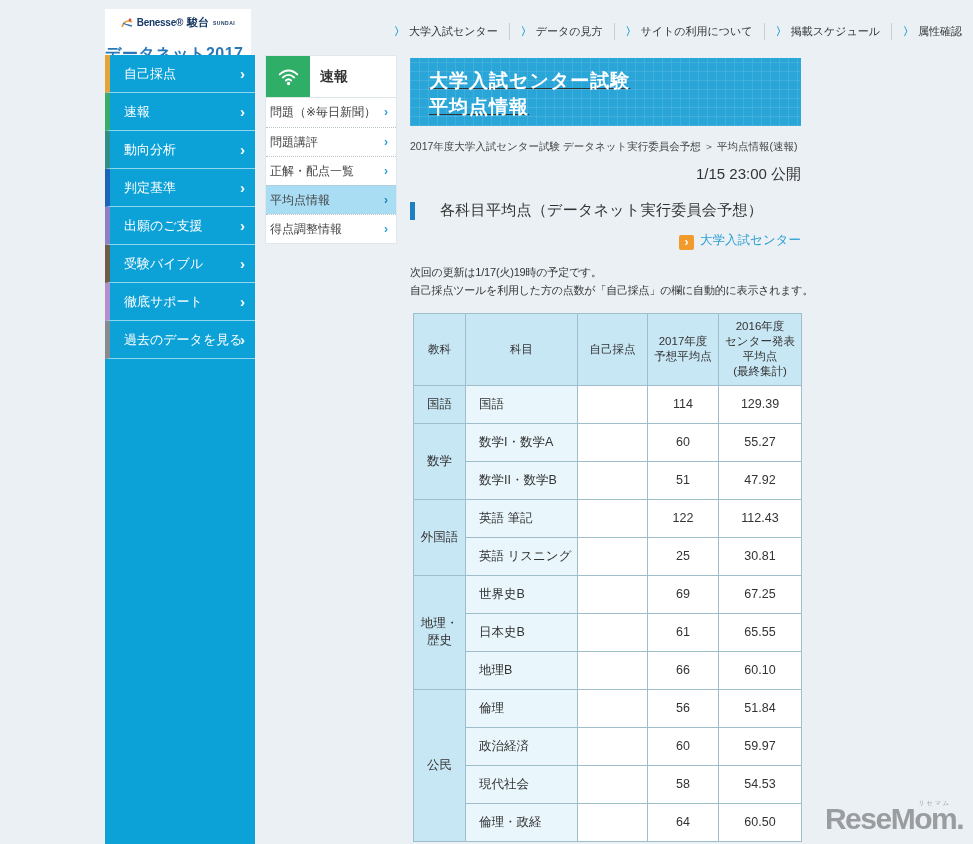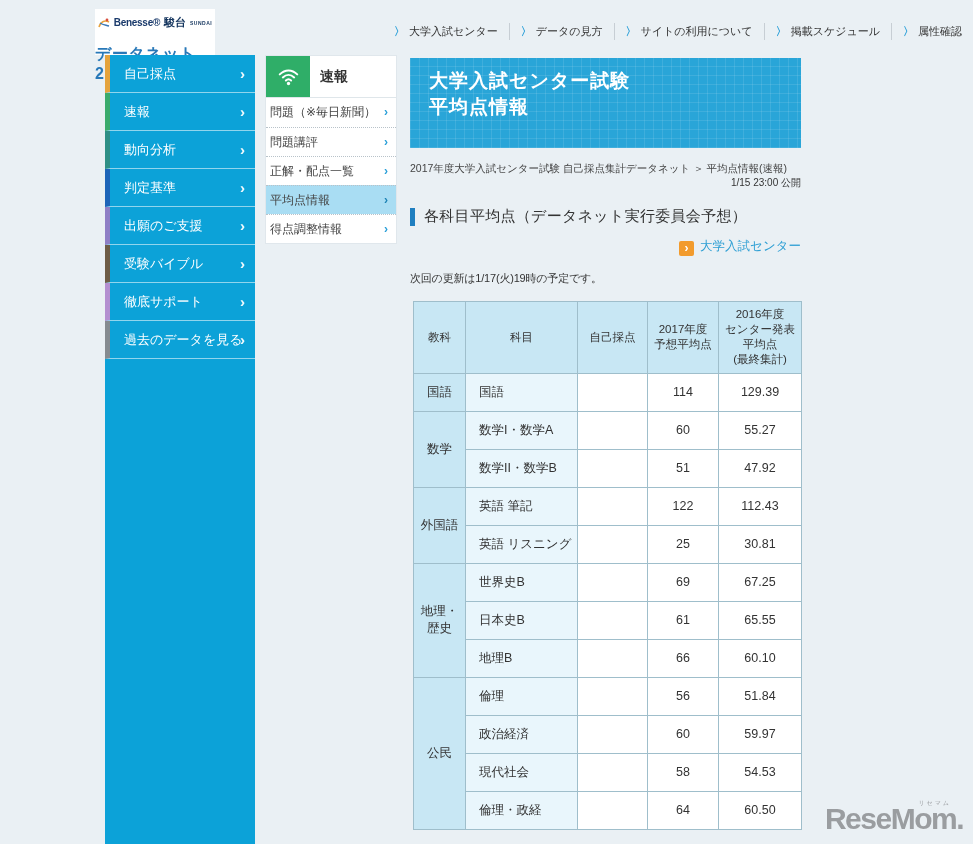--- a/index.html
+++ b/index.html
@@ -4,21 +4,21 @@
 <style>
   * { margin:0; padding:0; box-sizing:border-box; }
   html,body { width:973px; height:844px; }
   body {
     position:relative; overflow:hidden;
     background:#eaf0f4;
     font-family:"Liberation Sans","DejaVu Sans",sans-serif;
     color:#333;
   }
   
-  .logo-box { position:absolute; left:95px; top:9px; width:120px; height:46px; background:#fff; cursor:pointer; }
+  .logo-box { position:absolute; left:105px; top:9px; width:146px; height:46px; background:#fff; cursor:pointer; }
   .brand-row { display:flex; align-items:center; justify-content:center; gap:4px; padding-top:6px; }
   .benesse-txt { font-size:10px; font-weight:bold; color:#1a3a6b; letter-spacing:-0.3px; }
   .sundai-txt { font-size:11px; font-weight:bold; color:#14355e; }
   .sundai-sub { font-size:5px; font-weight:bold; color:#14355e; letter-spacing:0.5px; }
   .logo-title { text-align:left; color:#2878b8; font-weight:bold; font-size:16px; margin-top:14px; letter-spacing:0.5px; }
   
   .top-nav { position:absolute; left:383px; top:19px; height:24px; display:flex; align-items:center; }
   .nav-link { display:flex; align-items:center; gap:4px; padding:0 11px; font-size:11px; color:#333; text-decoration:none; cursor:pointer; white-space:nowrap; }
   .nav-chev { color:#2a9fd8; font-weight:bold; font-size:11px; }
   .nav-sep { width:1px; height:17px; background:#c7ced4; }
@@ -33,30 +33,31 @@
   .sub-header-icon { width:44px; height:41px; background:#2fae68; display:flex; align-items:center; justify-content:center; }
   .sub-header-label { font-size:14px; font-weight:bold; color:#333; }
   .sub-item { position:relative; height:29px; line-height:29px; font-size:12px; color:#444; padding-left:4px; cursor:pointer; white-space:nowrap; }
   .sub-item + .sub-item { border-top:1px dotted #b8c2c9; }
   .sub-item.active { background:#a9ddf3; }
   .sub-chev { position:absolute; right:8px; top:0; color:#2a9fd8; font-weight:bold; font-size:12px; }
   .sub-item.active .sub-chev { color:#1d83b5; }
   
   .main { position:absolute; left:410px; top:58px; width:391px; }
   .banner {
-    height:90px; padding:10px 0 0 19px;
+    height:68px; padding:10px 0 0 19px;
     background-color:#29a5d8;
     background-image:
       repeating-linear-gradient(0deg, rgba(255,255,255,.10) 0 1px, transparent 1px 9px),
       repeating-linear-gradient(90deg, rgba(255,255,255,.10) 0 1px, transparent 1px 9px);
+    text-decoration: underline;
   }
   .banner-line { font-size:19px; font-weight:bold; color:#fff; line-height:26px; letter-spacing:1px; }
   .breadcrumb { margin-top:14px; font-size:10.5px; color:#444; white-space:nowrap; }
-  .publish { text-align:right; font-size:10px; color:#333; }
-  .section-title-row { margin-top:17px; display:flex; align-items:center; gap:9px; }
+  .publish { margin-top:11px; text-align:right; font-size:15px; color:#333; }
+  .section-title-row { margin-top:17px; display:flex; align-items:center; gap:25px; }
   .title-bar { width:5px; height:18px; background:#1f7fc0; }
   .section-title { font-size:15px; color:#333; letter-spacing:0.3px; }
   .tool-link-row { margin-top:10px; text-align:right; }
   .tool-box { display:inline-flex; width:15px; height:15px; background:#f29b2d; color:#fff; border-radius:2px;
               align-items:center; justify-content:center; font-size:12px; font-weight:bold; margin-right:6px; vertical-align:-2px; }
   .tool-link { color:#2e9fd4; font-size:12.5px; text-decoration:none; cursor:pointer; }
   .notes { margin-top:13px; font-size:11px; color:#333; line-height:18px; white-space:nowrap; letter-spacing:-0.2px; }
   
   .avg-table { margin:14px 0 0 3px; border-collapse:collapse; table-layout:fixed; width:388px; }
   .avg-table th, .avg-table td { border:1px solid #9fbecb; vertical-align:middle; }
@@ -146,31 +147,32 @@
       <div class="sub-item active"><span>平均点情報</span><span class="sub-chev">›</span></div>
       <div class="sub-item"><span>得点調整情報</span><span class="sub-chev">›</span></div>
     </div>
 </div>
 
 <div class="main">
   <div class="banner">
     <div class="banner-line">大学入試センター試験</div>
     <div class="banner-line">平均点情報</div>
   </div>
-  <div class="breadcrumb">2017年度大学入試センター試験 自己採点集計データネット ＞ 平均点情報(速報)</div>
+  <div class="breadcrumb">2017年度大学入試センター試験 データネット実行委員会予想 ＞ 平均点情報(速報)</div>
   <div class="publish">1/15 23:00 公開</div>
   <div class="section-title-row">
     <span class="title-bar"></span>
     <span class="section-title">各科目平均点（データネット実行委員会予想）</span>
   </div>
   <div class="tool-link-row">
     <span class="tool-box">›</span><a class="tool-link">大学入試センター</a>
   </div>
   <div class="notes">
     <div>次回の更新は1/17(火)19時の予定です。</div>
+    <div>自己採点ツールを利用した方の点数が「自己採点」の欄に自動的に表示されます。</div>
   </div>
   <table class="avg-table">
     <colgroup>
       <col style="width:52px">
         <col style="width:112px">
         <col style="width:70px">
         <col style="width:71px">
         <col style="width:83px">
     </colgroup>
     <thead>

